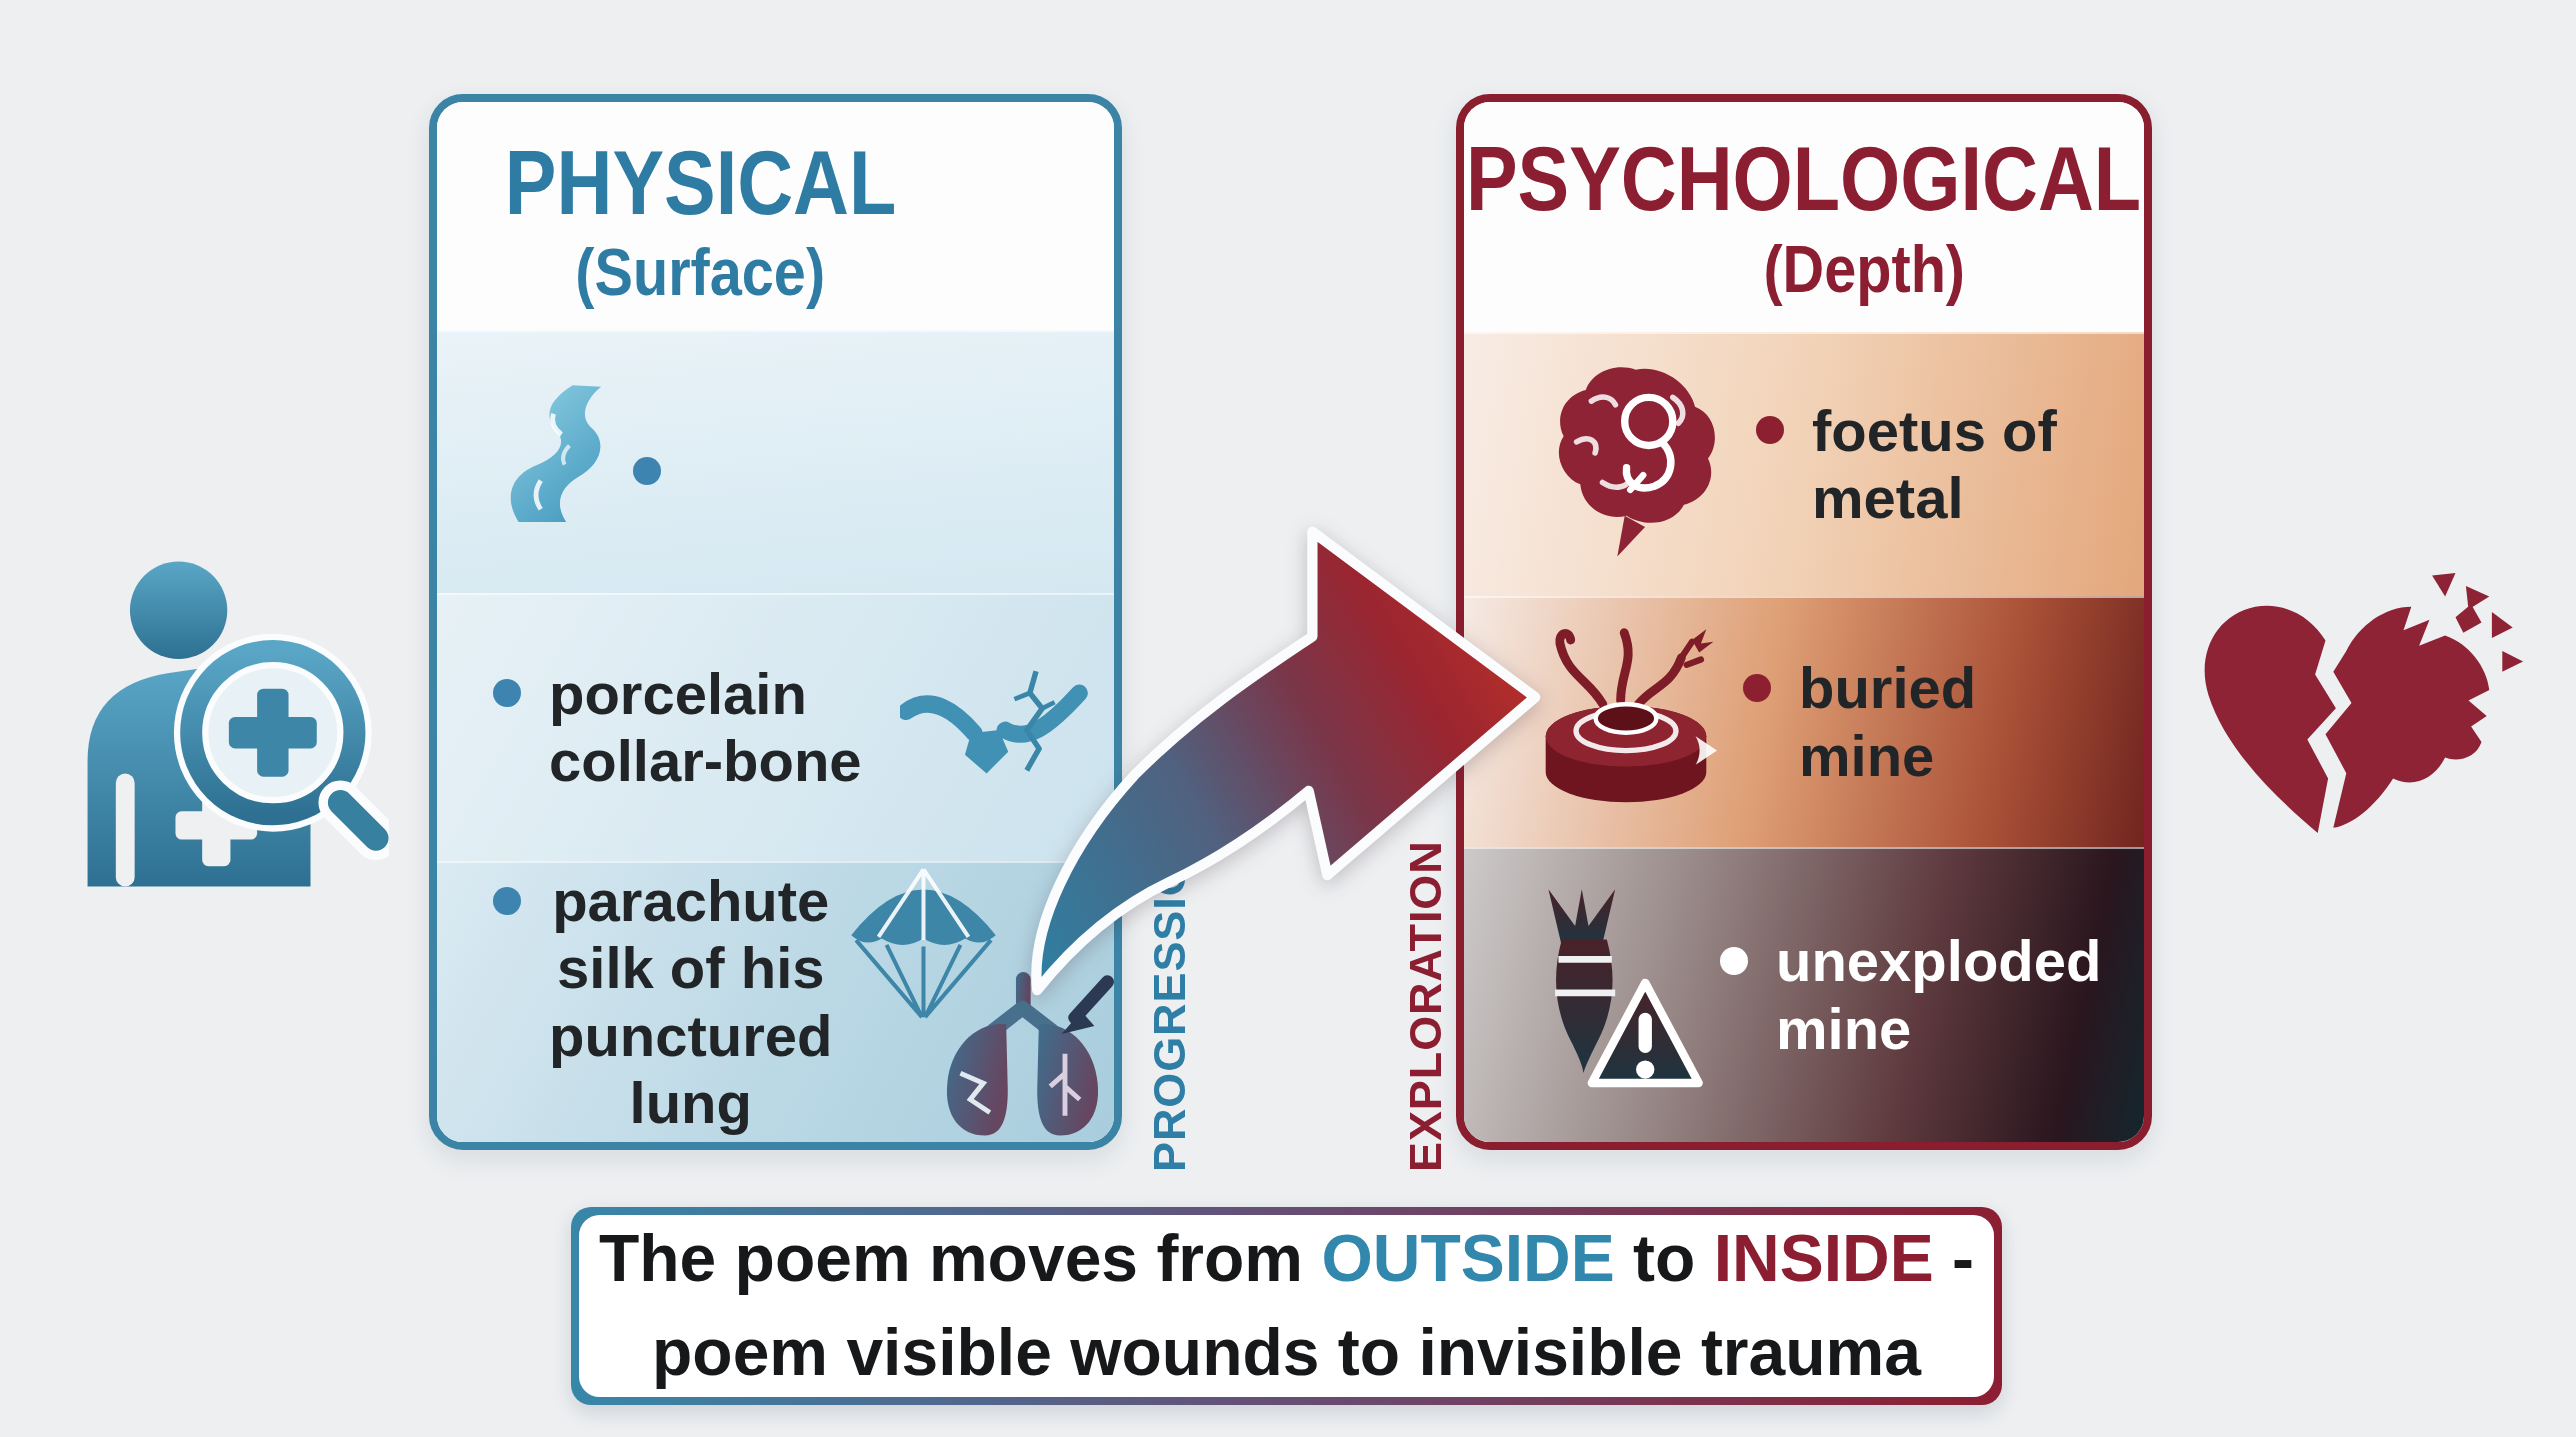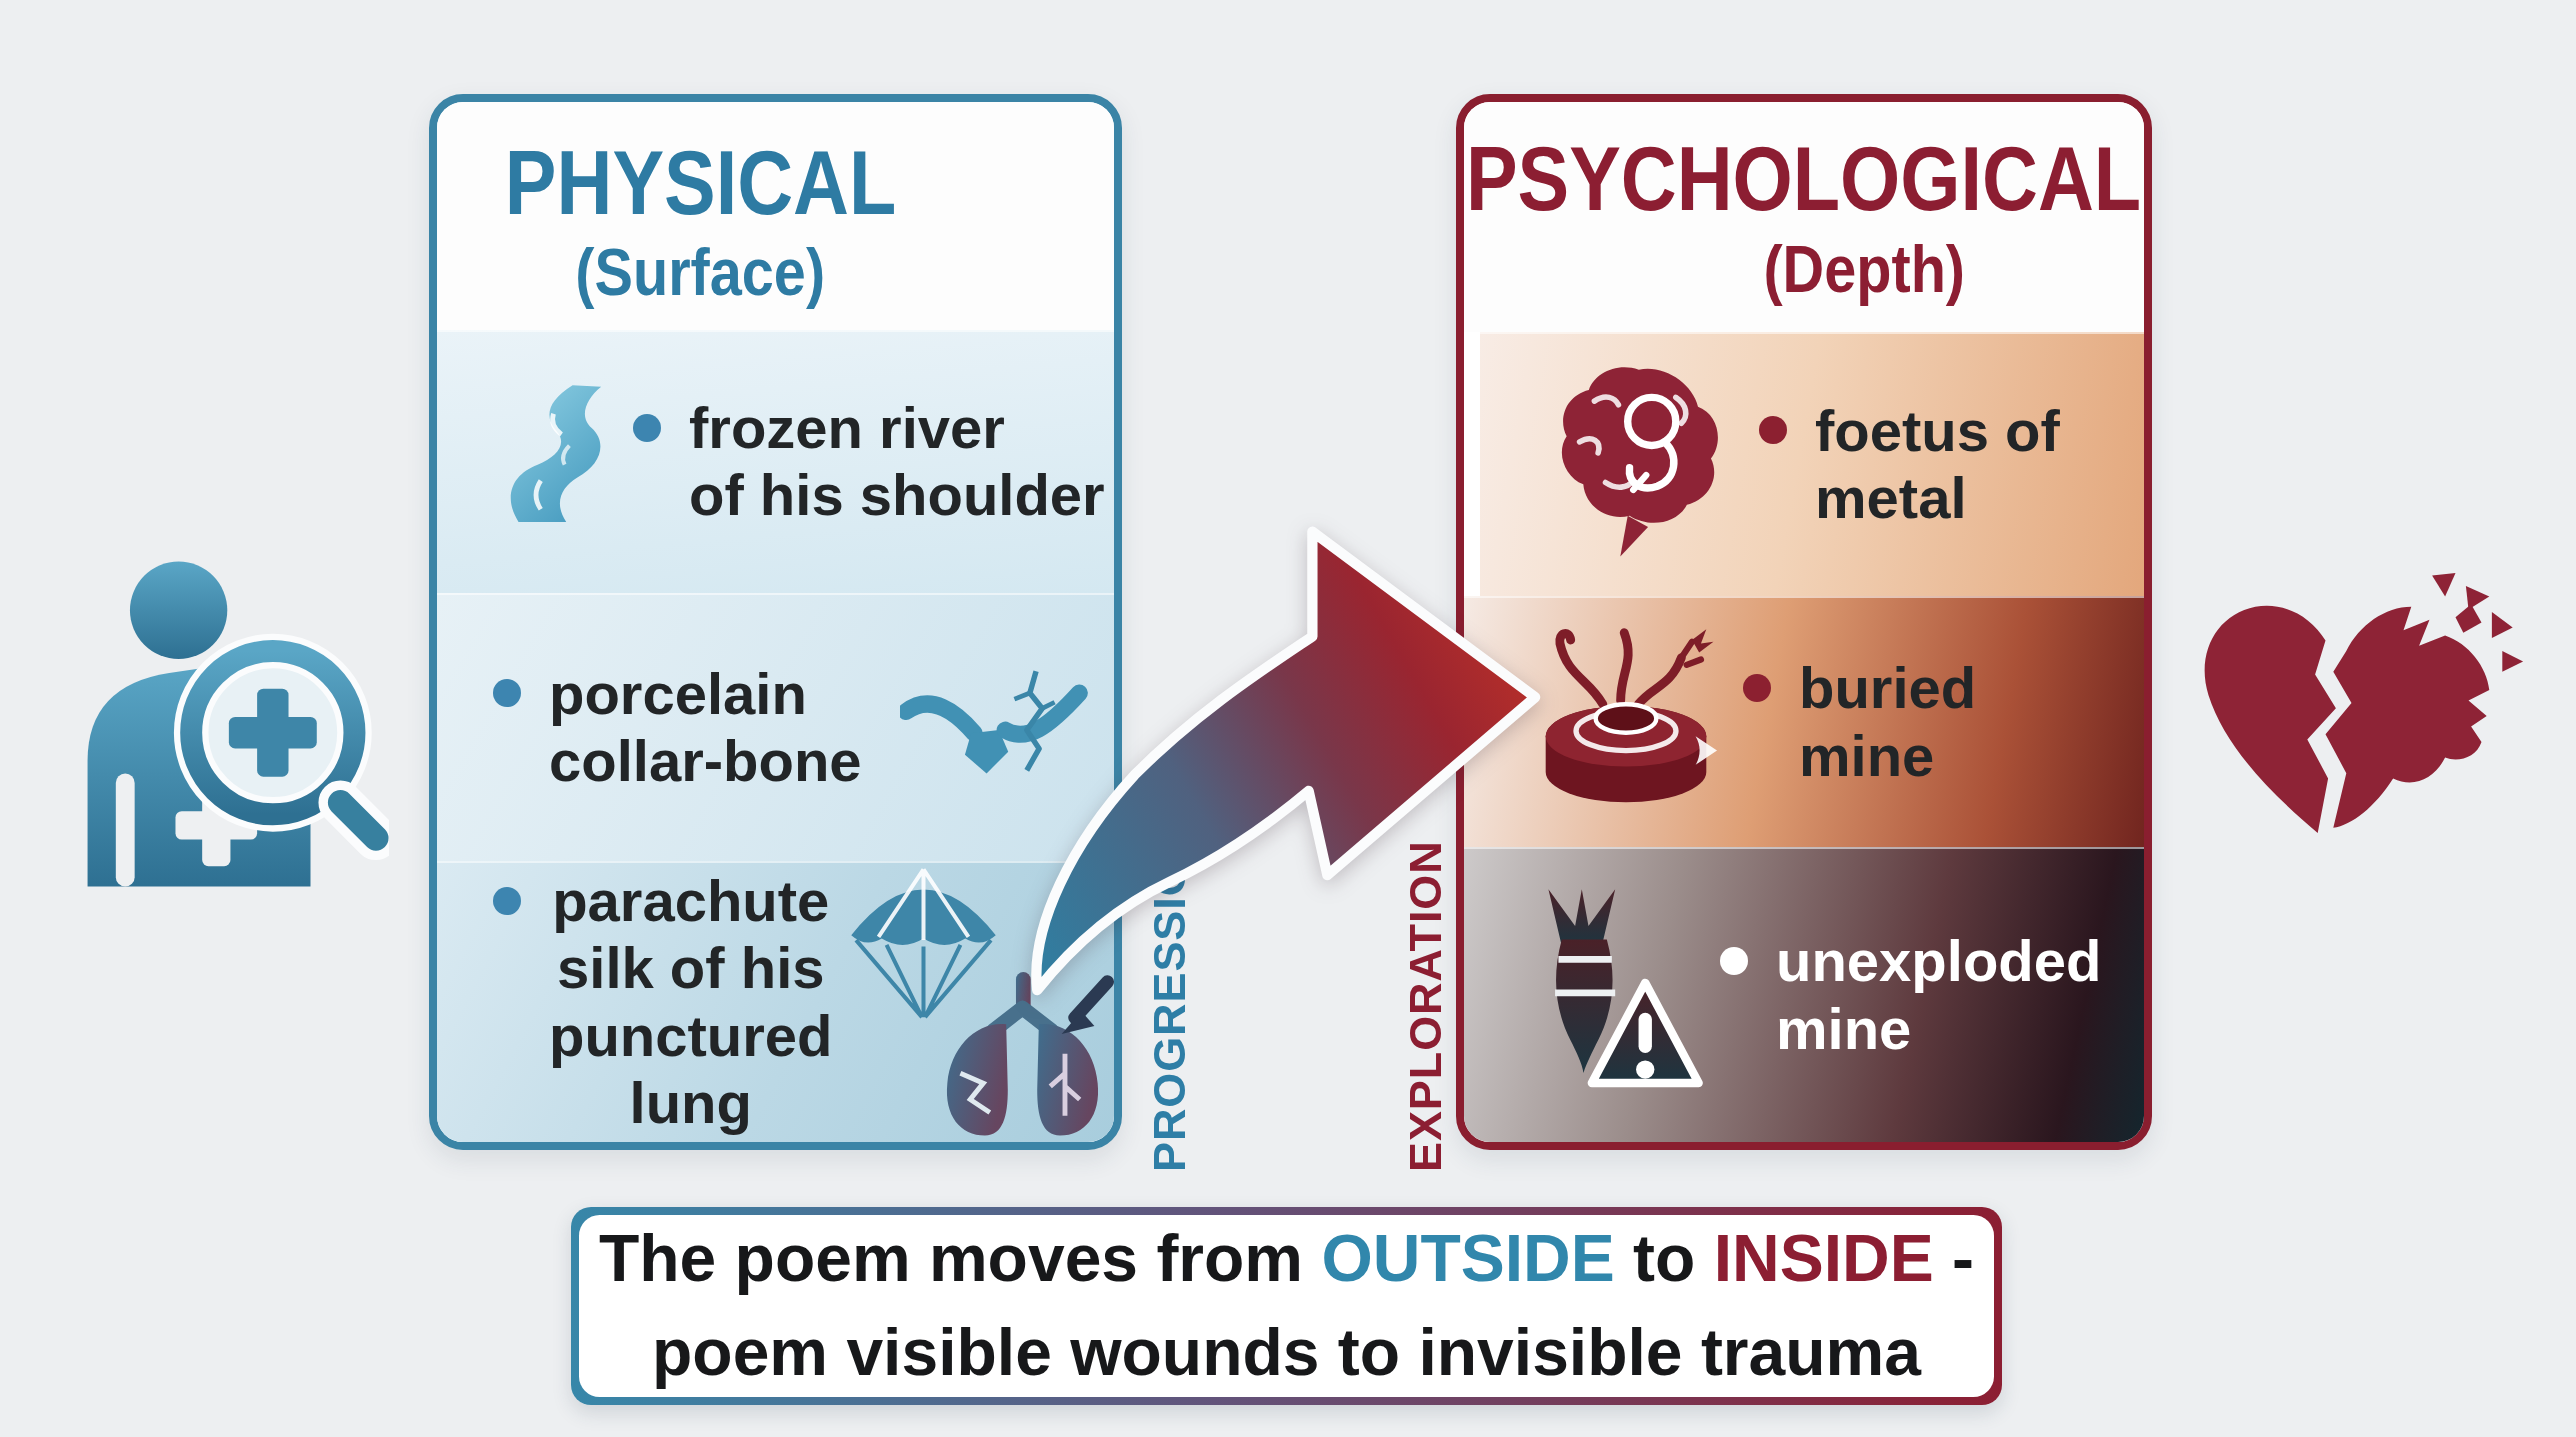--- a/index.html
+++ b/index.html
@@ -30,21 +30,21 @@
   .panel.right .panel-title,.panel.right .panel-sub{color:#8C1E32;}
   .panel.right .panel-sub{position:relative;left:60px;}
 
   .row{display:flex;align-items:center;box-sizing:border-box;
     box-shadow:inset 0 1.9px 0 rgba(255,255,255,.55);}
   
   .l-row1{height:266px;background:linear-gradient(175deg,#EAF3F8 0%,#D4E8F1 100%);padding-left:37px;}
   .l-row2{height:271px;background:linear-gradient(120deg,#E7F1F6 0%,#CBE2ED 100%);padding-left:56px;}
   .l-row3{flex:1;background:linear-gradient(118deg,#DAEAF2 0%,#BBD8E5 55%,#A8CDDD 100%);padding-left:56px;text-align:center;}
   
-  .r-row1{height:264px;background:linear-gradient(100deg,#F8ECE5 0%,#F2D3B8 48%,#E3A77C 100%);padding-left:45px;margin-left:16px;}
+  .r-row1{height:264px;background:linear-gradient(100deg,#F8ECE5 0%,#F2D3B8 48%,#E3A77C 100%);padding-left:58px;}
   .r-row2{height:251px;background:linear-gradient(100deg,#F5EAE4 0%,#DE9E74 45%,#AA5137 78%,#71251F 100%);padding-left:45px;}
   .r-row3{flex:1;background:linear-gradient(102deg,#CDCACA 0%,#9B8D8B 30%,#5E3A3E 66%,#2A161E 88%,#14262E 100%);padding-left:22px;}
 
   .item{display:flex;align-items:flex-start;}
   .bullet{width:28px;height:28px;border-radius:50%;flex-shrink:0;margin-top:19.7px;}
   .bullet.teal{background:#3D85B0;}
   .bullet.maroon{background:#8C2030;}
   .bullet.white{background:#fff;}
   .item-text{font-weight:bold;font-size:58px;line-height:1.16;color:#222527;
     white-space:pre-line;margin-left:28px;}
@@ -121,22 +121,20 @@
           </linearGradient>
             </defs>
           <path fill="url(#rg)" d="M62 2 C46 12 44 22 52 31 C59 39 52 47 40 52 C24 58 18 72 28 88 L58 88 C50 76 55 66 65 60 C80 52 84 38 74 29 C66 22 70 11 80 3 Z"></path>
           <path d="M50 20 C48 26 51 30 55 33" stroke="#fff" stroke-width="3" fill="none" opacity=".85"></path>
           <path d="M42 62 C38 68 38 74 42 80" stroke="#fff" stroke-width="3" fill="none" opacity=".85"></path>
           <path d="M60 40 C56 44 55 48 57 52" stroke="#fff" stroke-width="2.5" fill="none" opacity=".7"></path>
         </svg>
       </div>
       <div class="item">
         <span class="bullet teal"></span>
-        <div class="item-text">frozen river
-of his shoulder</div>
       </div>
     </div>
 
     <div class="row l-row2">
       <div class="item" style="flex:1">
         <span class="bullet teal"></span>
         <div class="item-text">porcelain
 collar-bone</div>
       </div>
       <div class="icon-box" style="margin-right:13px">

